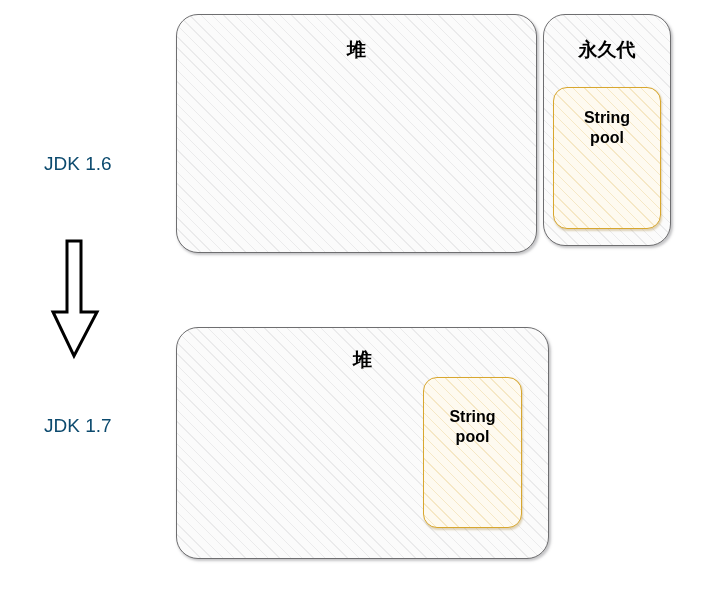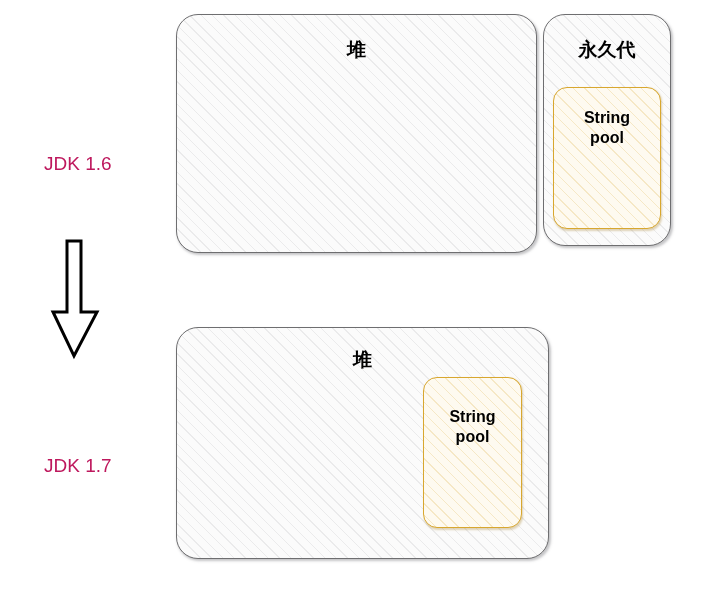--- a/index.html
+++ b/index.html
@@ -77,21 +77,21 @@
     font-weight: bold;
     font-size: 16px;
     line-height: 1.25;
     text-align: center;
     white-space: pre-line;
     font-family: "Liberation Sans", "DejaVu Sans", sans-serif;
   }
 
   .label-version {
     position: absolute;
-    color: #be185d;
+    color: #0c4a6e;
     font-size: 19px;
     line-height: 1;
     white-space: nowrap;
     font-family: "Liberation Sans", "DejaVu Sans", sans-serif;
   }
 
   
   .arrow {
     position: absolute;
   }
@@ -104,21 +104,21 @@
   #pool-17          { left: 423px; top: 377px; width: 99px;  height: 151px; }
 
   #heap-16-label    { left: 176px; top: 40px;  width: 361px; }
   #permgen-16-label { left: 543px; top: 40px;  width: 128px; }
   #heap-17-label    { left: 176px; top: 350px; width: 373px; }
 
   #pool-16-label    { left: 553px; top: 108px; width: 108px; }
   #pool-17-label    { left: 423px; top: 407px; width: 99px;  }
 
   #version-16       { left: 44px;  top: 154px; }
-  #version-17       { left: 44px;  top: 456px; }
+  #version-17       { left: 44px;  top: 416px; }
 
   #transition-arrow { left: 50px;  top: 238px; width: 56px; height: 122px; }
 </style>
 </head>
 <body>
 
 <div id="canvas">
 
   <div class="box region" id="heap-16"></div>
 

